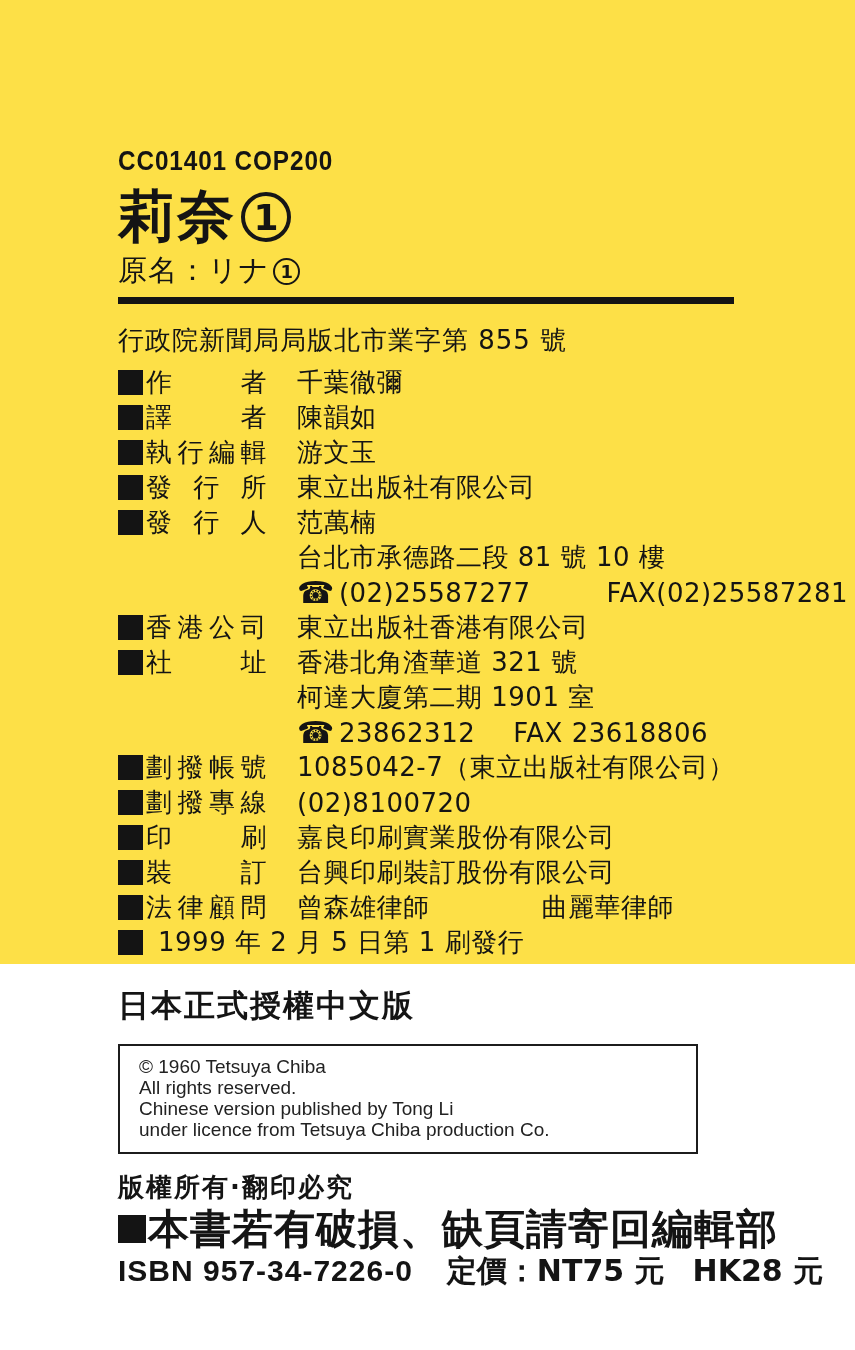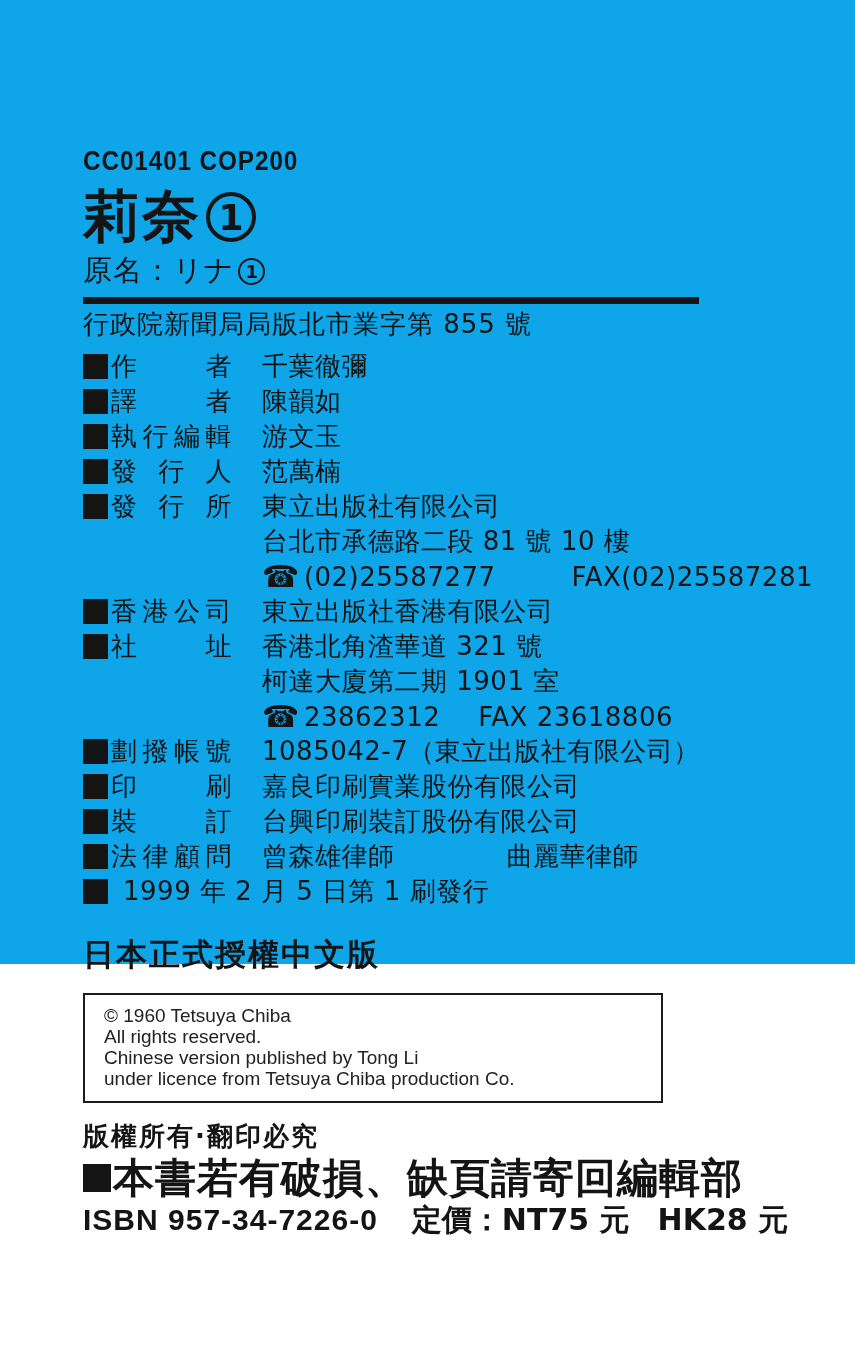--- a/index.html
+++ b/index.html
@@ -6,22 +6,22 @@
   body{
     width:855px;height:1350px;
     background:#ffffff;
     font-family:"DejaVu Sans",sans-serif;
     color:#141414;
     overflow:hidden;
   }
   .page{
     box-sizing:border-box;
     width:855px;height:964px;
-    padding:146px 0 0 83px;
-    background:#0ea5e9;
+    padding:146px 0 0 118px;
+    background:#fde047;
   }
   
   .product-code{
     font-family:"Liberation Sans",sans-serif;
     font-size:27px;font-weight:700;letter-spacing:1px;
     transform:scaleX(0.9);transform-origin:0 50%;
     height:30px;line-height:30px;
   }
   .title-line{
     margin-top:10px;height:62px;
@@ -44,21 +44,21 @@
     display:inline-flex;align-items:center;justify-content:center;
     box-sizing:border-box;
     width:27px;height:27px;border:2.5px solid #161616;border-radius:50%;
     font-size:18px;font-weight:600;letter-spacing:0;
     margin-left:4px;
   }
   .divider{
     margin-top:9px;width:616px;height:7px;background:#141414;
   }
   .license-line{
-    margin-top:3px;height:34px;line-height:34px;
+    margin-top:19px;height:34px;line-height:34px;
     font-size:26px;letter-spacing:1px;
   }
   
   .rows{margin-top:8px;}
   .row{
     height:35px;display:flex;align-items:center;
     font-size:26px;letter-spacing:0.5px;
   }
   .bullet{
     width:25px;height:25px;background:#141414;flex:none;margin-right:3px;
@@ -149,28 +149,28 @@
     </div>
 
     <div class="row">
       <span class="bullet"></span>
       <span class="field-label">執行編輯</span>
       <span class="field-value">游文玉</span>
     </div>
 
     <div class="row">
       <span class="bullet"></span>
+      <span class="field-label">發行所</span>
+      <span class="field-value">東立出版社有限公司</span>
+    </div>
+
+    <div class="row">
+      <span class="bullet"></span>
       <span class="field-label">發行人</span>
       <span class="field-value">范萬楠</span>
-    </div>
-
-    <div class="row">
-      <span class="bullet"></span>
-      <span class="field-label">發行所</span>
-      <span class="field-value">東立出版社有限公司</span>
     </div>
 
     <div class="row cont">
       <span class="field-value">台北市承德路二段 81 號 10 樓</span>
     </div>
 
     <div class="row cont">
       <span class="phone-glyph">☎</span>
       <span class="phone-number">(02)25587277</span>
       <span class="fax-lg">FAX(02)25587281</span>
@@ -197,20 +197,25 @@
       <span class="phone-number">23862312</span>
       <span class="fax-sm">FAX 23618806</span>
     </div>
 
     <div class="row">
       <span class="bullet"></span>
       <span class="field-label">劃撥帳號</span>
       <span class="field-value">1085042-7（東立出版社有限公司）</span>
     </div>
 
+    <div class="row">
+      <span class="bullet"></span>
+      <span class="field-label">劃撥專線</span>
+      <span class="field-value">(02)8100720</span>
+    </div>
 
     <div class="row">
       <span class="bullet"></span>
       <span class="field-label">印刷</span>
       <span class="field-value">嘉良印刷實業股份有限公司</span>
     </div>
 
     <div class="row">
       <span class="bullet"></span>
       <span class="field-label">裝訂</span>

